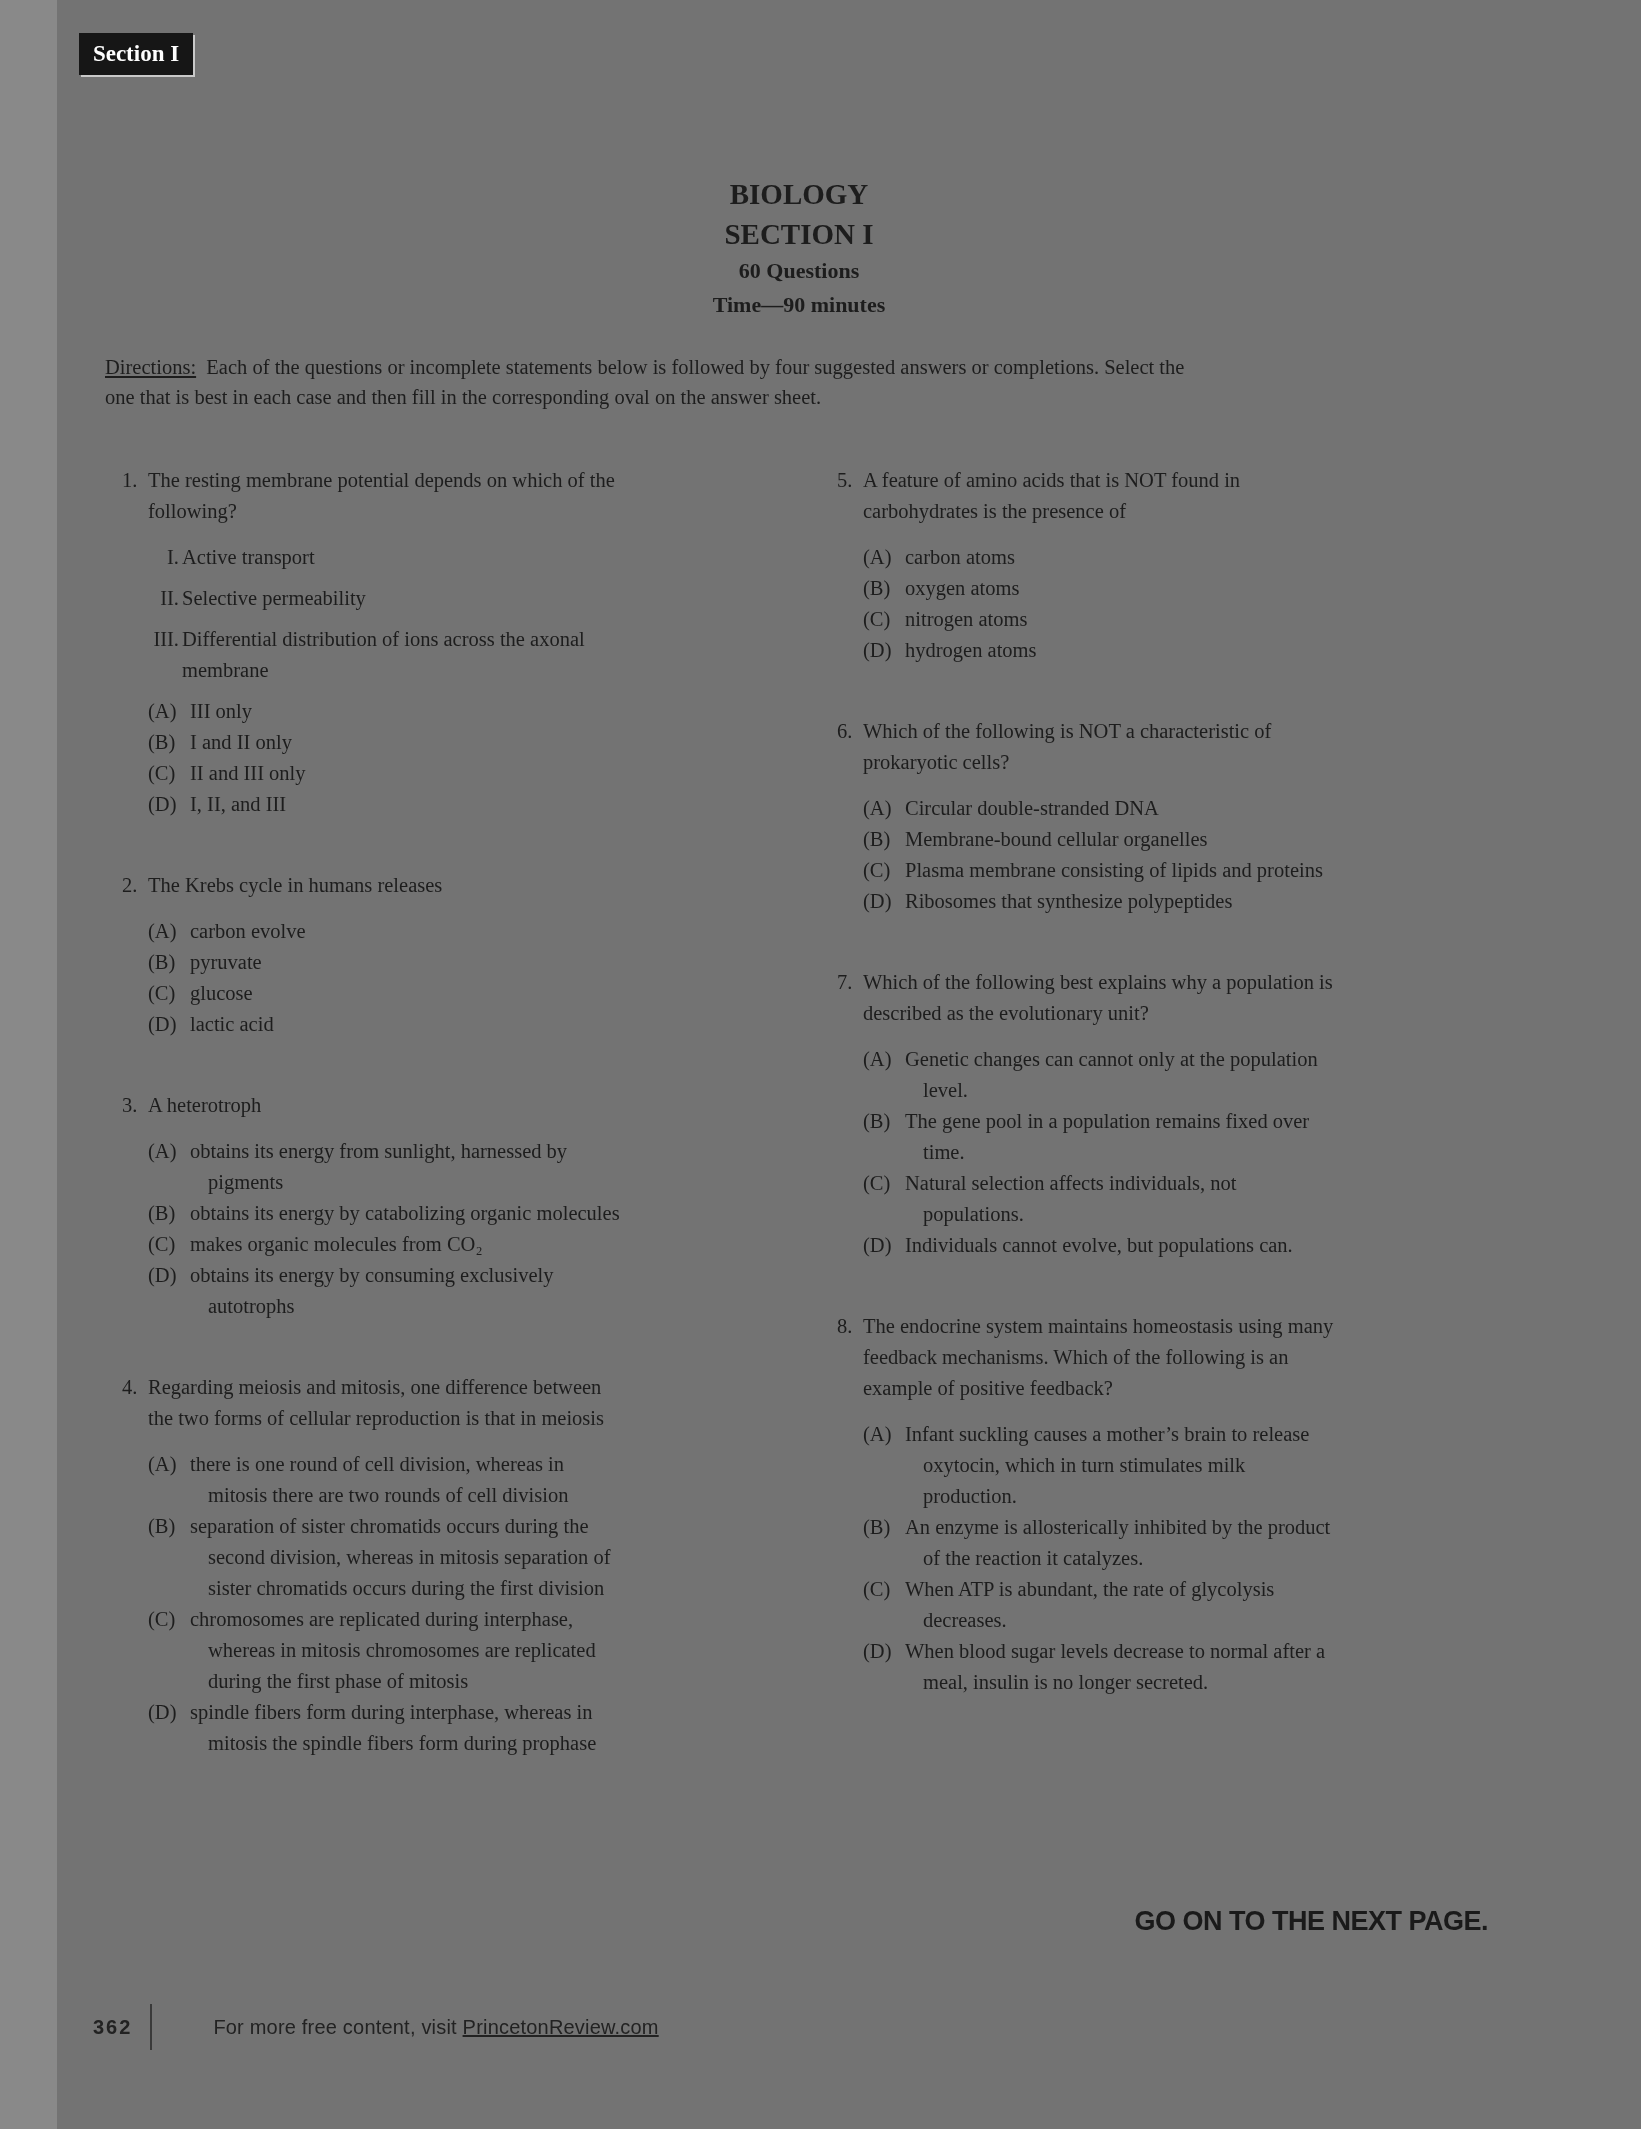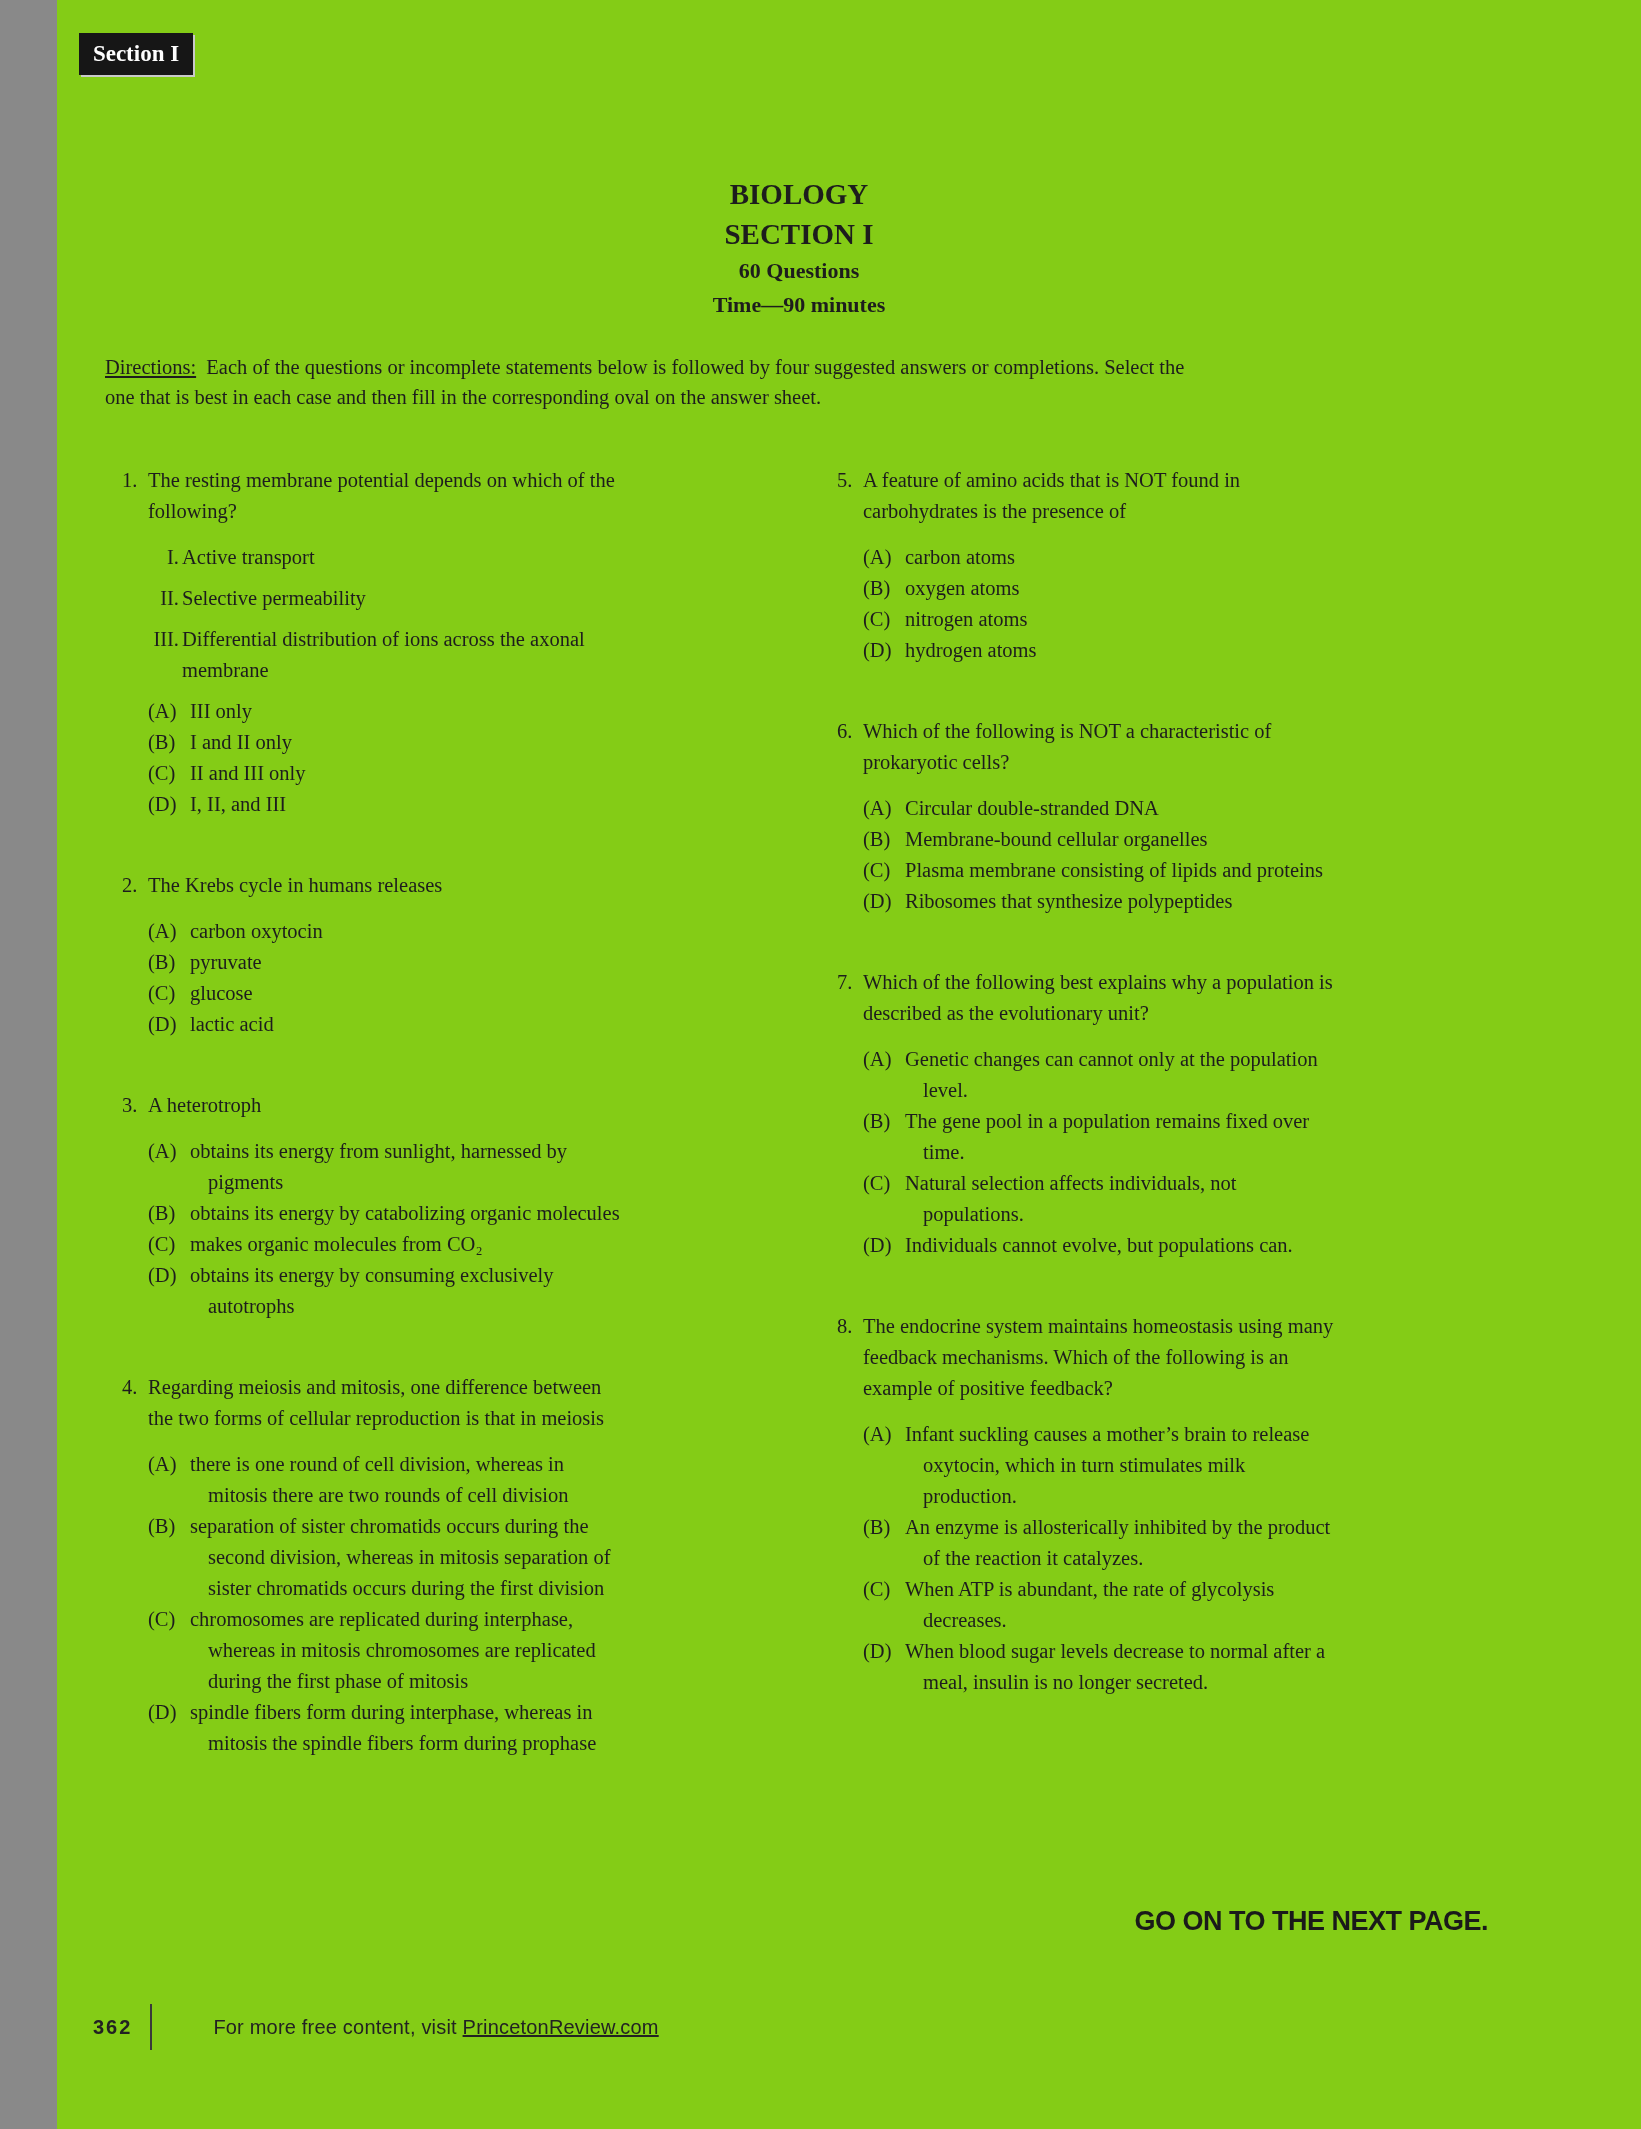--- a/index.html
+++ b/index.html
@@ -1,20 +1,20 @@
 <!DOCTYPE html>
 <html><head>
 <meta charset="utf-8">
 <style>
   html, body { margin: 0; padding: 0; background: #ffffff; }
   .page {
     position: relative;
     width: 1641px;
     height: 2129px;
-    background: #84cc16;
+    background: #737373;
     font-family: "Liberation Serif", "DejaVu Serif", serif;
     color: #1d1d1d;
     overflow: hidden;
   }
   .edge-bar {
     position: absolute;
     left: 0; top: 0;
     width: 57px; height: 2129px;
     background: #898989;
   }
@@ -162,21 +162,21 @@
           </div>
         </div>
       </div>
       <div class="question">
         <div class="qnum">2.</div>
         <div class="qbody">
           <div class="qtext">The Krebs cycle in humans releases</div>
           <div class="options">
             <div class="opt">
               <div class="opt-label">(A)</div>
-              <div class="opt-text">carbon oxytocin</div>
+              <div class="opt-text">carbon evolve</div>
             </div>
             <div class="opt">
               <div class="opt-label">(B)</div>
               <div class="opt-text">pyruvate</div>
             </div>
             <div class="opt">
               <div class="opt-label">(C)</div>
               <div class="opt-text">glucose</div>
             </div>
             <div class="opt">

